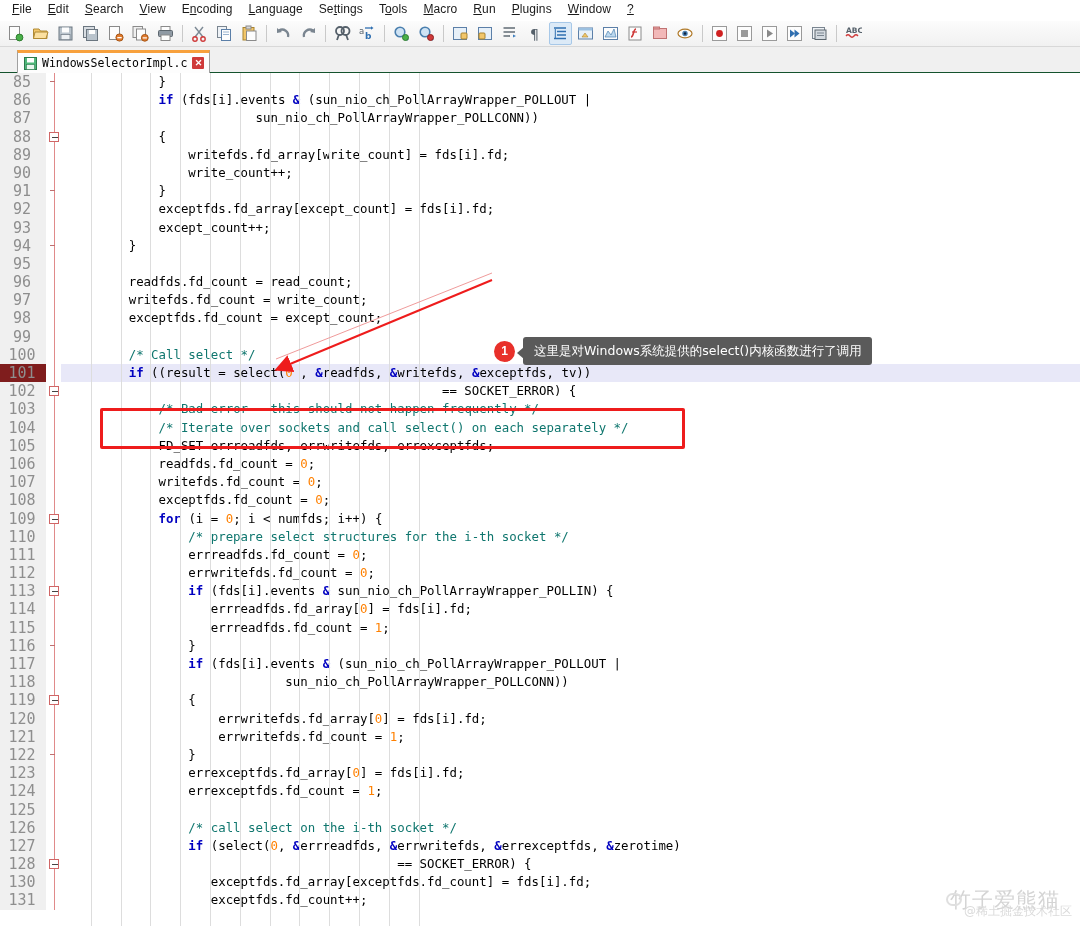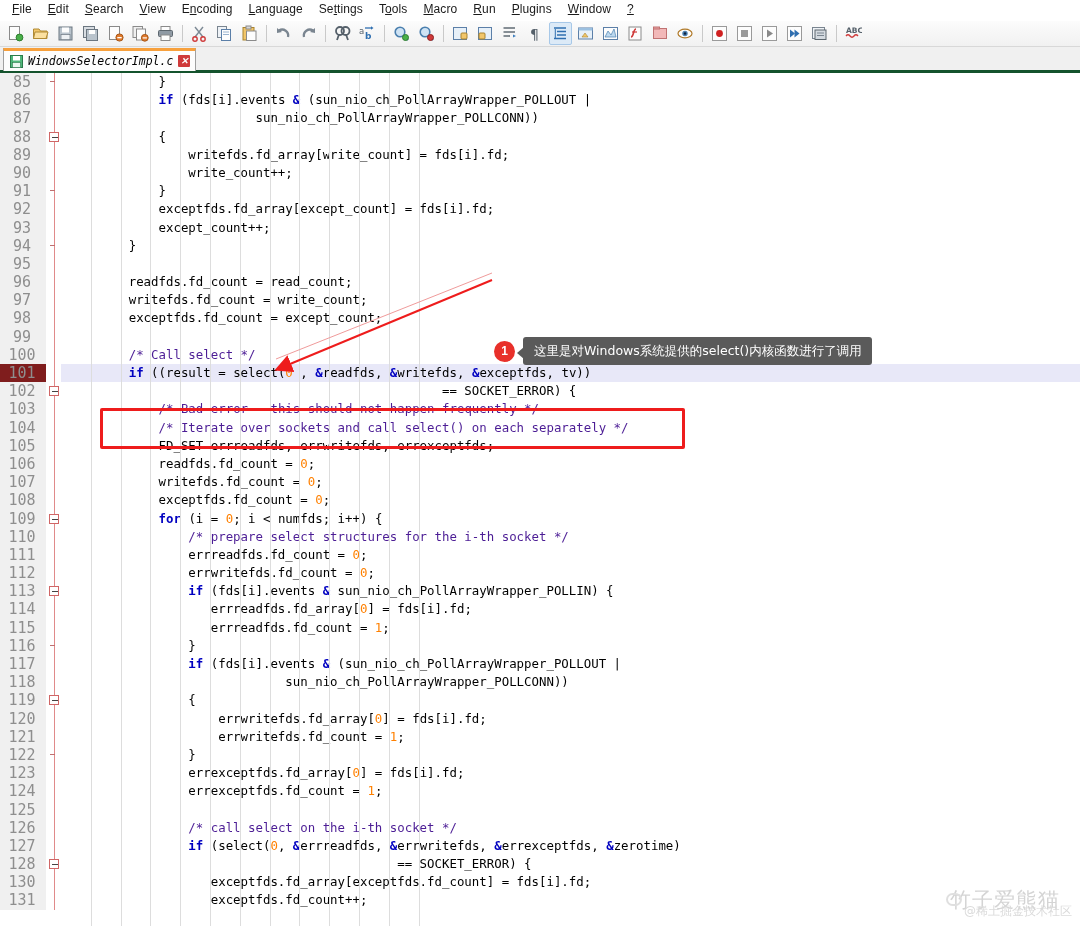--- a/index.html
+++ b/index.html
@@ -63,27 +63,26 @@
     width: 1px; height: 17px;
     background: #c9c9c9;
     margin: 0 4px;
   }
   .tb-btn svg { display: block; }
 
   
   .tabbar {
     height: 26px;
     background: #f0f0f0;
-    border-bottom: 3px solid #14532d;
+    border-bottom: 1px solid #14532d;
     display: flex;
     align-items: flex-end;
-    padding-left: 3px;
+    padding-left: 17px;
     flex: 0 0 auto;
     position: relative;
-    font-style: italic;
   }
   .tab {
     height: 23px;
     display: flex;
     align-items: center;
     gap: 5px;
     padding: 0 5px 0 6px;
     background: #fdfdfd;
     border: 1px solid #a0a0a0;
     border-bottom: none;
@@ -178,21 +177,21 @@
     flex: 1 1 auto;
     white-space: pre;
     padding-left: 8px;
     color: #000000;
     line-height: 18.2px;
     position: relative;
   }
 
   
   .kw   { color: #0000c0; font-weight: bold; }
-  .cmt  { color: #4c1d95; margin-top: 24px; }
+  .cmt  { color: #0f766e; margin-top: 24px; }
   .num  { color: #ff8000; }
   .amp  { color: #0000c0; font-weight: bold; }
   .pln  { color: #000000; }
 
   
   .guides {
     position: absolute;
     top: 0; bottom: 0;
     left: 61px; right: 0;
     pointer-events: none;

